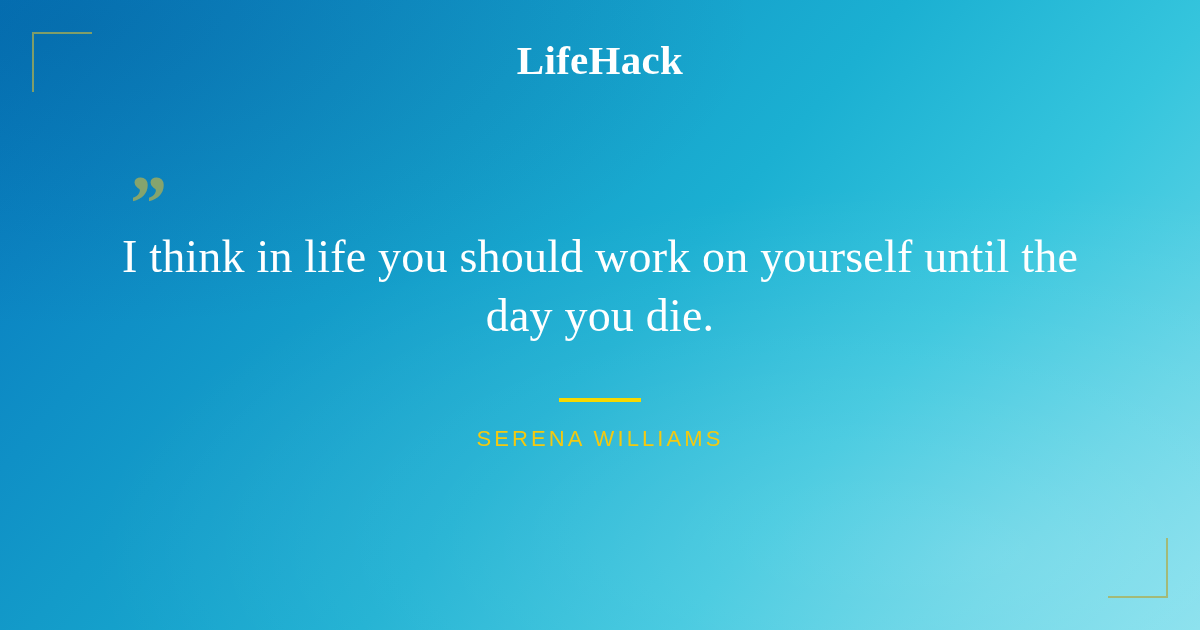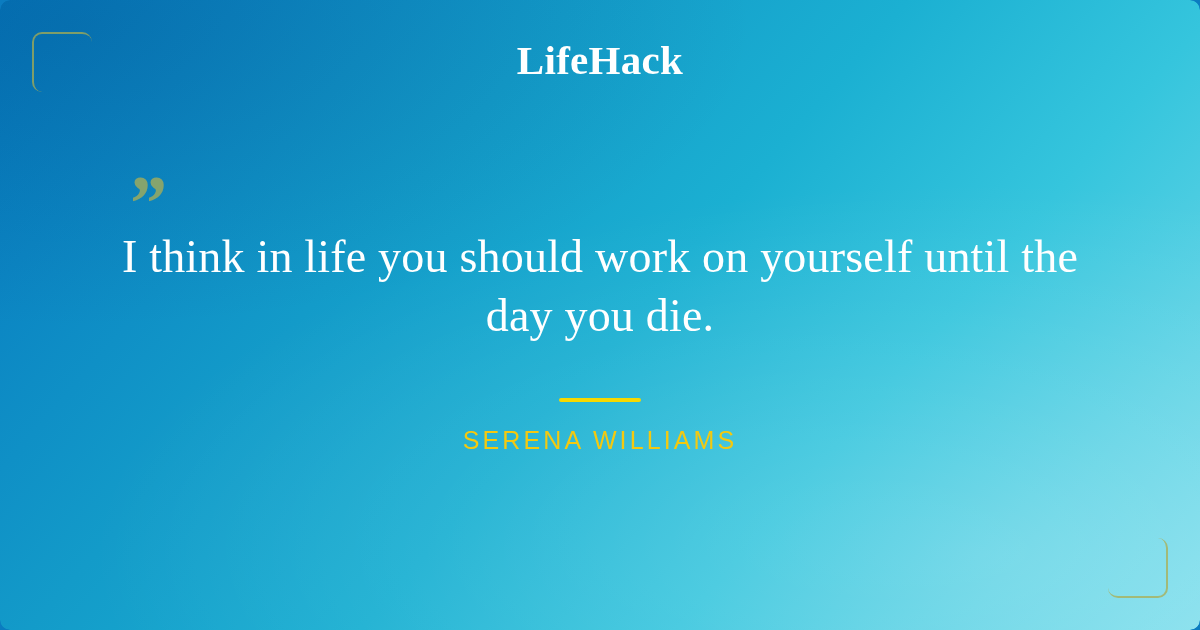--- a/index.html
+++ b/index.html
@@ -1,16 +1,16 @@
 <!DOCTYPE html>
 <html><head>
 <meta charset="utf-8">
 <title>LifeHack Quote Card</title>
 <style>
-  * { margin:0; padding:0; box-sizing:border-box;border-radius:10px; }
+  * { margin:0; padding:0; box-sizing:border-box; }
 
   html, body {
     width:1200px;
     height:630px;
     overflow:hidden;
   }
 
   body {
     font-family:"Liberation Sans", sans-serif;
     background:#0b7cc0;
@@ -127,21 +127,21 @@
   .divider {
     margin-top:52px;
     width:82px;
     height:4px;
     background:#f7d900;
   }
 
   .author {
     margin-top:24px;
     font-family:"Liberation Sans", sans-serif;
-    font-size:25px;
+    font-size:22px;
     font-weight:400;
     color:#f4c90f;
     letter-spacing:3.1px;
     text-transform:uppercase;
     white-space:nowrap;
   }
 </style>
 </head>
 <body>
 

